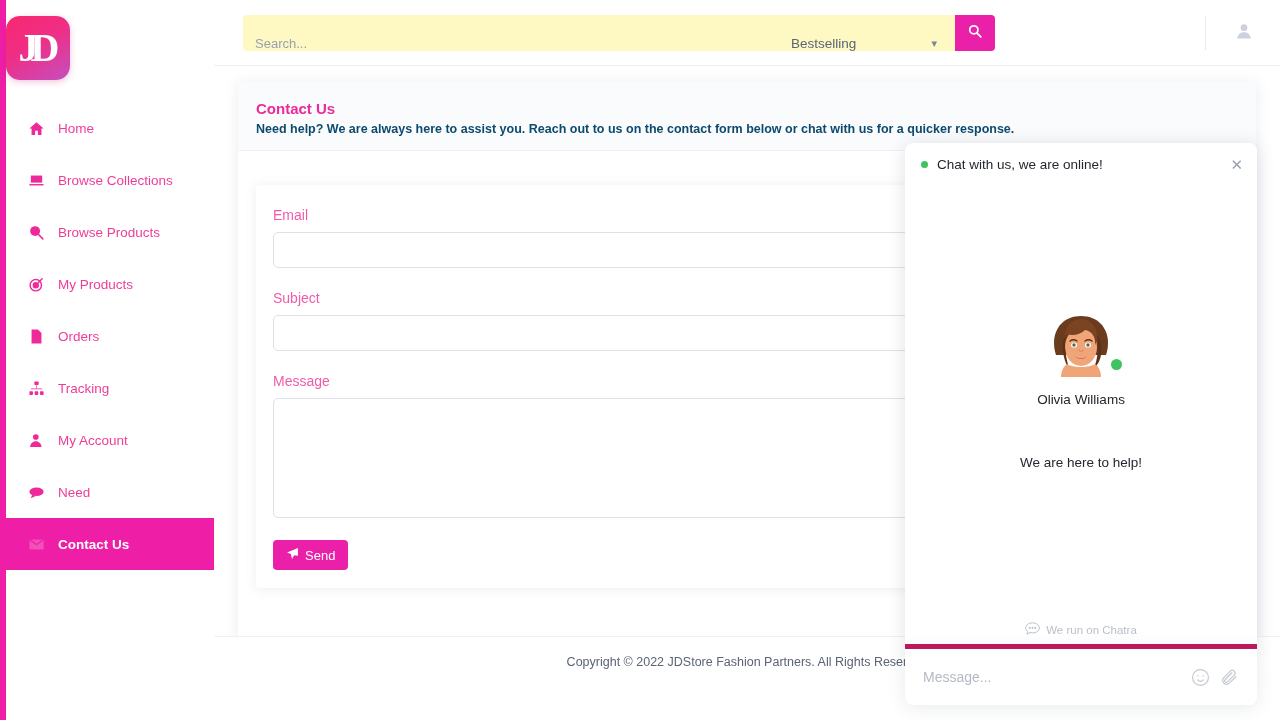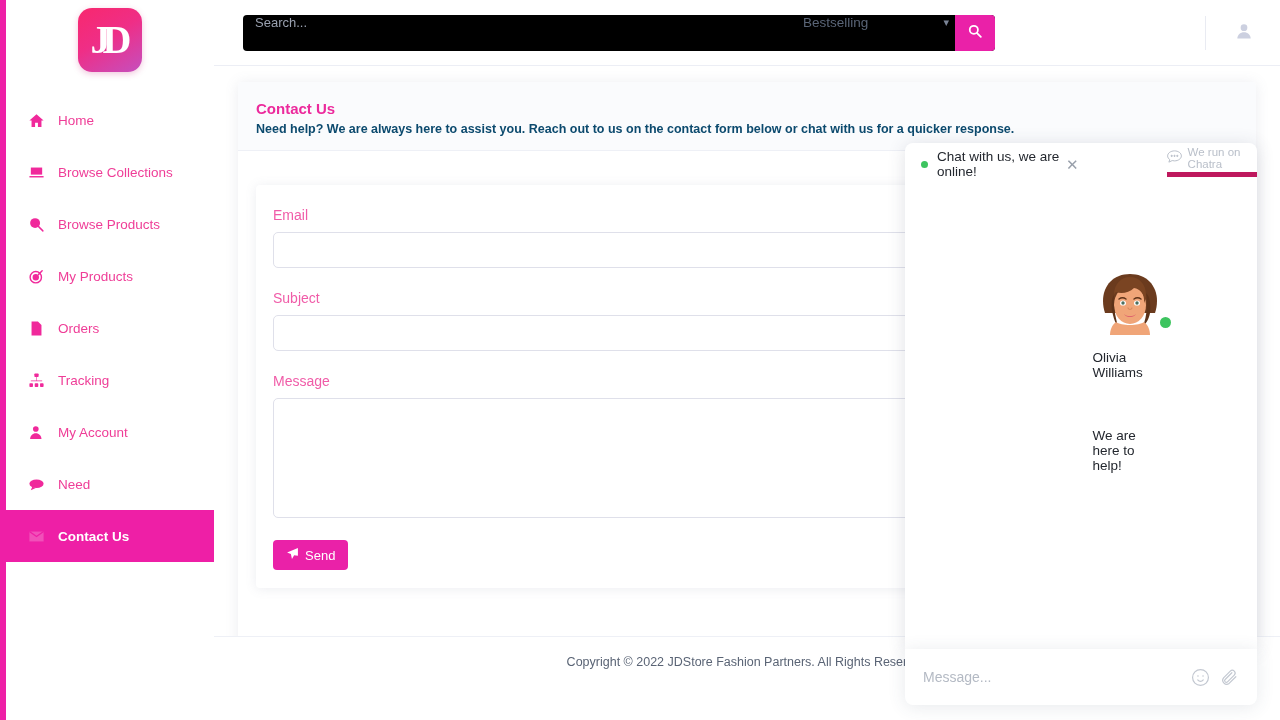--- a/index.html
+++ b/index.html
@@ -9,21 +9,21 @@
     background: #ffffff;
     overflow: hidden;
   }
   #app { position: relative; width: 1280px; height: 720px; background: #ffffff; }
 
   
   .sidebar {
     position: absolute; left: 0; top: 0; width: 214px; height: 720px;
     background: #ffffff; border-left: 6px solid #ee1fa6; z-index: 5;
   }
-  .logo-wrap { display: flex; justify-content: center; padding-top: 8px; }
+  .logo-wrap { display: flex; padding-top: 16px; }
   .logo {
     width: 64px; height: 64px; border-radius: 14px;
     background: linear-gradient(150deg, #f8286e 0%, #ef2e86 45%, #c54fbe 100%);
     display: flex; align-items: center; justify-content: center;
     box-shadow: 0 2px 6px rgba(200,30,120,.25);
   }
   .logo-text {
     color: #fff; font-family: "Liberation Serif", serif; font-weight: 700;
     font-size: 40px; line-height: 1; letter-spacing: -8px; padding-right: 6px;
   }
@@ -42,22 +42,22 @@
   }
   .nav-item.active .ico { color: rgba(255,255,255,.22); }
 
   
   .header {
     position: absolute; left: 214px; top: 0; width: 1066px; height: 66px;
     background: #ffffff; border-bottom: 1px solid #eceef5;
     display: flex; align-items: center;
   }
   .searchbar {
-    display: flex; align-items: flex-start; margin-left: 29px;
-    width: 752px; height: 36px; background: #000000; border-radius: 4px;
+    display: flex; align-items: flex-end; margin-left: 29px;
+    width: 752px; height: 36px; background: #fef9c3; border-radius: 4px; gap: 12px;
   }
   .search-input {
     flex: 1; border: 0; outline: none; background: transparent;
     font-size: 13px; color: #57606f; padding: 0 12px;
     font-family: "Liberation Sans", sans-serif;
   }
   .search-input::placeholder { color: #9aa1b0; }
   .sort-select {
     border: 0; outline: none; background: transparent; -webkit-appearance: none;
     appearance: none; font-size: 13.5px; color: #5a6577; width: 152px;
@@ -127,21 +127,21 @@
   .footer-txt { color: #5a6475; font-size: 12.5px; }
 
   
   .chat {
     position: absolute; left: 905px; top: 143px; width: 352px; height: 562px;
     z-index: 40; font-family: "Liberation Sans", sans-serif;
   }
   .chat-panel {
     width: 352px; height: 506px; background: #ffffff;
     border-radius: 8px 8px 0 0; box-shadow: 0 2px 18px rgba(60,70,95,.16);
-    display: flex; flex-direction: row;
+    display: flex; flex-direction: column;
   }
   .chat-head {
     height: 42px; display: flex; align-items: center; padding: 0 14px 0 16px;
   }
   .chat-dot {
     width: 7px; height: 7px; border-radius: 50%; background: #3dc45f;
     margin-right: 9px; flex: 0 0 7px;
   }
   .chat-head-title { font-size: 13.5px; color: #23272e; }
   .chat-close {

